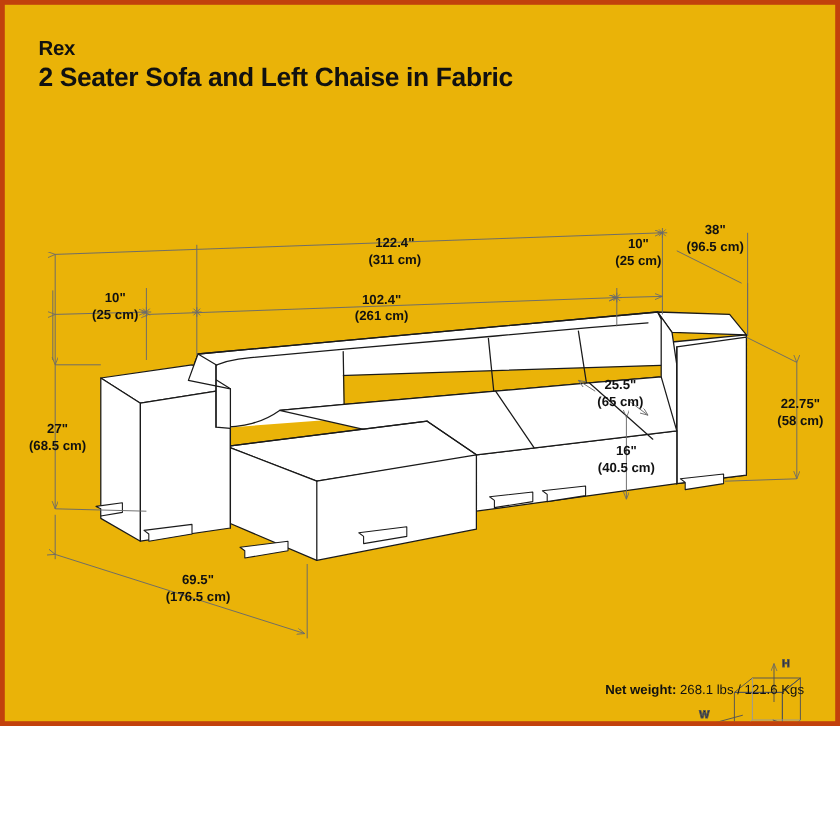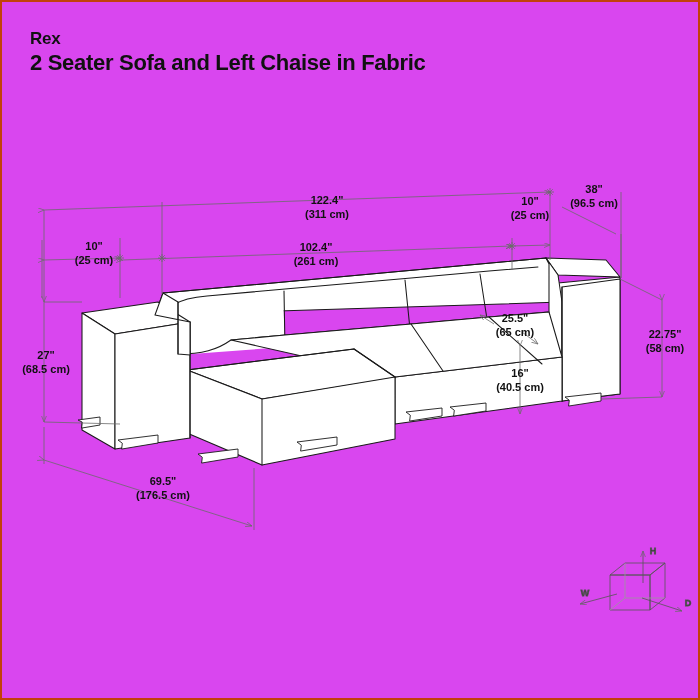--- a/index.html
+++ b/index.html
@@ -3,23 +3,23 @@
 <meta charset="utf-8">
 <style>
   html, body {
     margin: 0;
     padding: 0;
     background: #ffffff;
   }
   #page {
     position: relative;
     width: 700px;
-    height: 700px;
-    background: #d946ef;
-    border: 2px solid #c2410c;
+    height: 605px;
+    background: #eab308;
+    border: 4px solid #c2410c;
     box-sizing: border-box;
     font-family: "Liberation Sans", sans-serif;
     overflow: hidden;
   }
   #title-block {
     position: absolute;
     left: 28px;
     top: 26px;
     color: #111111;
   }
@@ -233,14 +233,18 @@
       <line x1="641" y1="581" x2="641" y2="549" marker-end="url(#arr)" stroke="#555555"></line>
       <line x1="615" y1="592" x2="578" y2="602" marker-end="url(#arr)" stroke="#555555"></line>
       <line x1="640" y1="596" x2="680" y2="609" marker-end="url(#arr)" stroke="#555555"></line>
 
       <text class="legendtext" x="651" y="552">H</text>
       <text class="legendtext" x="583" y="594">W</text>
       <text class="legendtext" x="686" y="604">D</text>
     </g>
   </svg>
 
+  <div id="weight-block">
+    <span id="weight-label">Net weight:</span>
+    <span id="weight-value">268.1 lbs / 121.6 Kgs</span>
+  </div>
 
 </div>
 
 </body></html>

